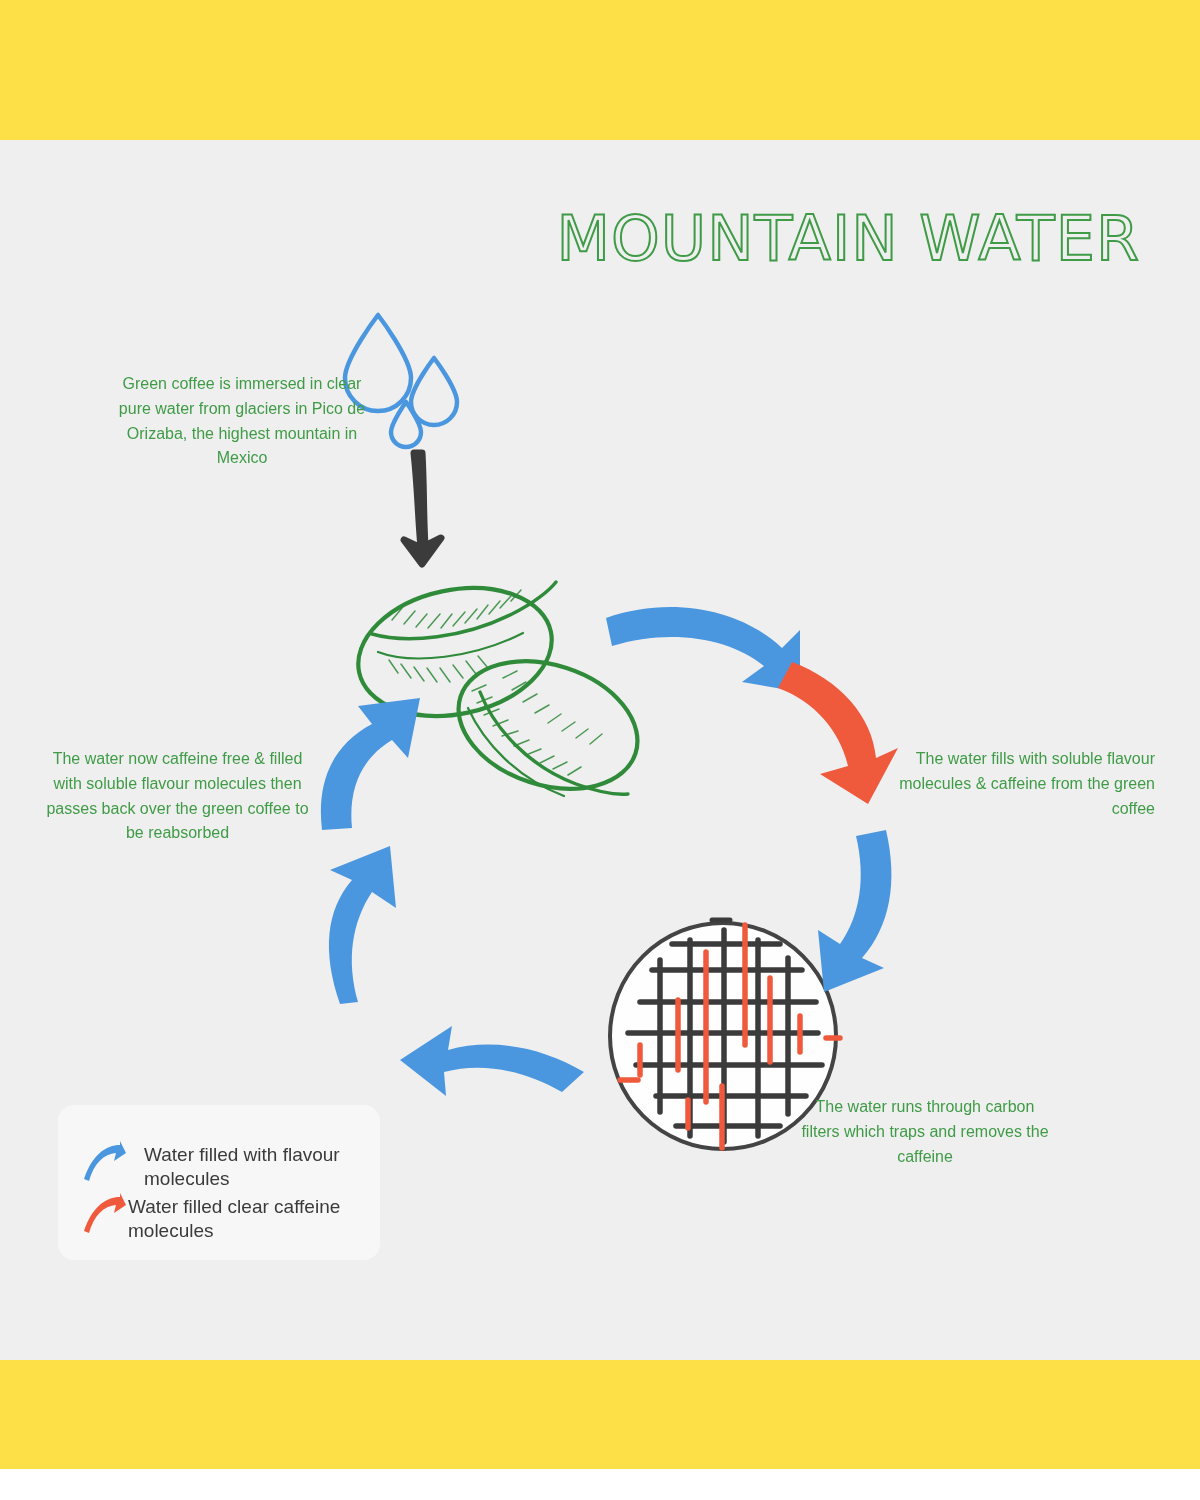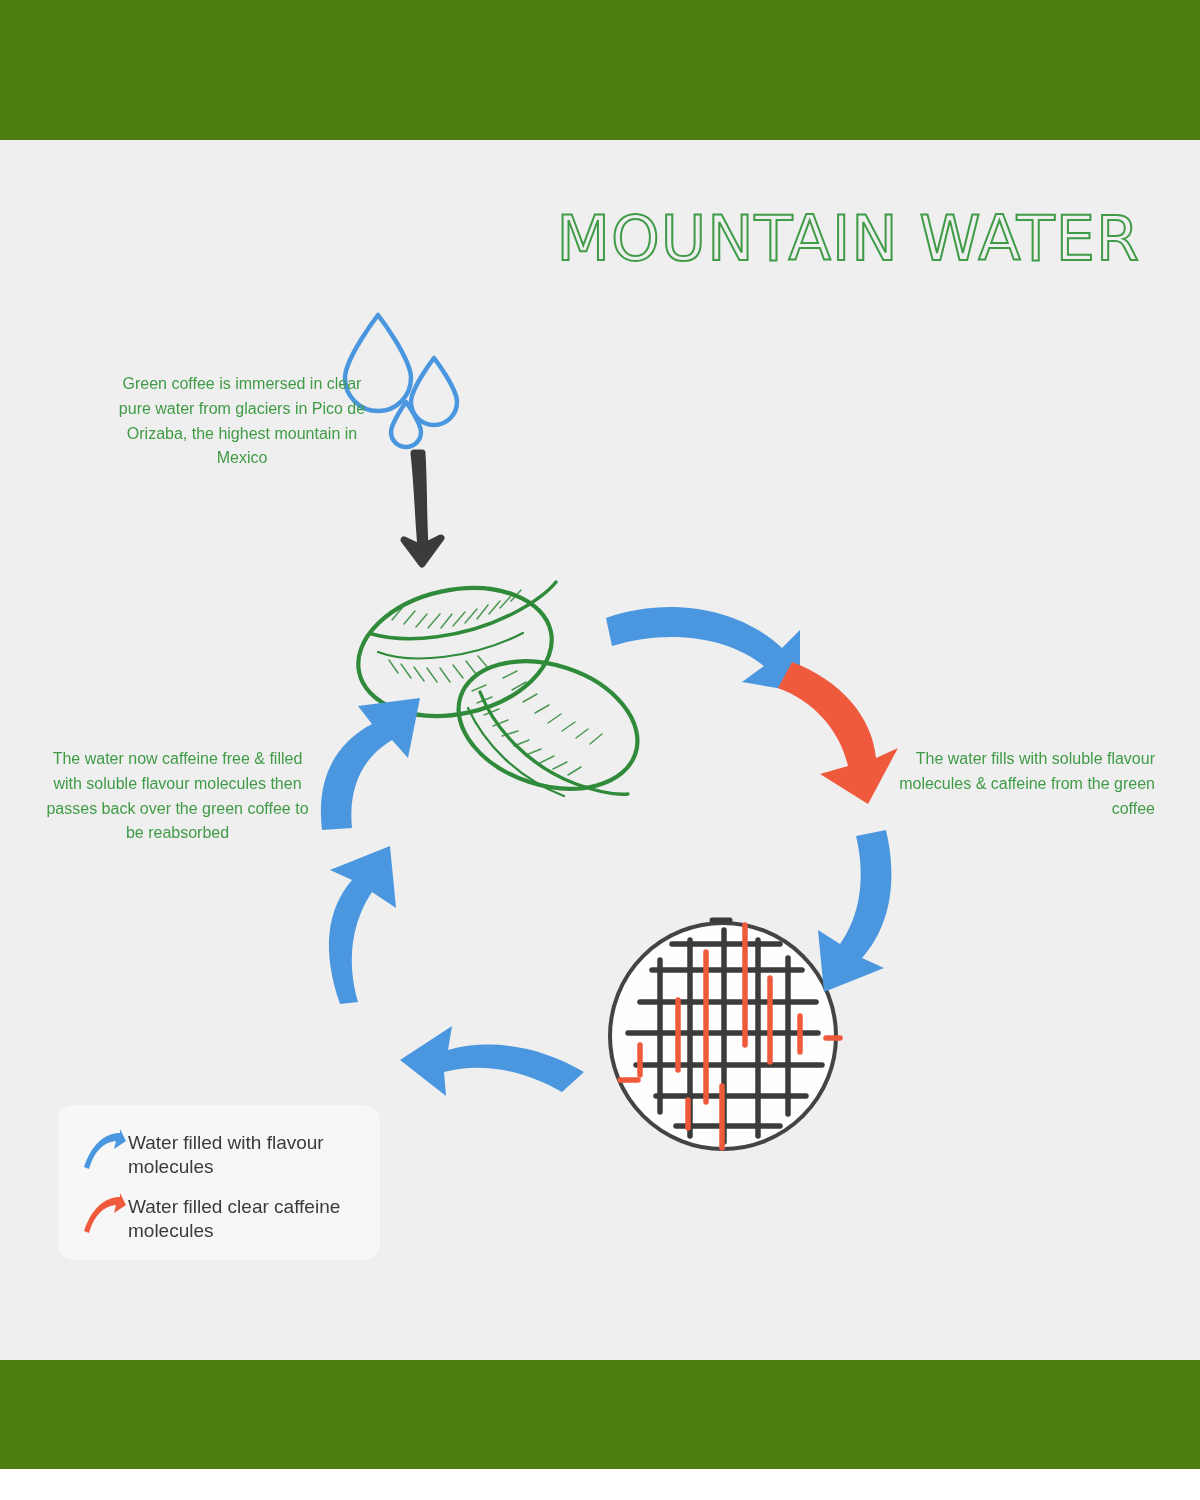--- a/index.html
+++ b/index.html
@@ -10,21 +10,21 @@
   body {
     width: 1200px;
     height: 1500px;
     font-family: "Liberation Sans", sans-serif;
     overflow: hidden;
   }
   #canvas {
     position: relative;
     width: 1200px;
     height: 1469px;
-    background: #4d7c0f;
+    background: #fde047;
   }
   #infographic {
     position: absolute;
     left: 0;
     top: 140px;
     width: 1200px;
     height: 1220px;
     background: #efefef;
     overflow: hidden;
   }
@@ -89,21 +89,21 @@
     background: #f7f7f7;
     border-radius: 16px;
   }
   .legend-row {
     position: absolute;
     left: 18px;
     width: 292px;
     display: flex;
     align-items: flex-start;
   }
-  .legend-row.r1 { top: 22px; }
+  .legend-row.r1 { top: 34px; gap: 16px; }
   .legend-row.r2 { top: 86px; }
   .legend-icon {
     width: 52px;
     flex: 0 0 52px;
     height: 46px;
   }
   .legend-label {
     font-size: 19px;
     line-height: 1.28;
     color: #3b3b3b;
@@ -253,20 +253,21 @@
       <g>
         <path d="M322 690 C316 640 334 604 372 584 L358 566 L420 558 L408 618 L392 600 C362 618 348 648 352 688 Z" fill="#4a97e0"></path>
       </g>
 
     </svg>
 
     <div class="caption" id="caption-immersed">Green coffee is immersed in clear pure water from glaciers in Pico de Orizaba, the highest mountain in Mexico</div>
 
     <div class="caption" id="caption-fills">The water fills with soluble flavour molecules &amp; caffeine from the green coffee</div>
 
+    <div class="caption" id="caption-filters">The water runs through carbon filters which traps and removes the caffeine</div>
 
     <div class="caption" id="caption-reabsorbed">The water now caffeine free &amp; filled with soluble flavour molecules then passes back over the green coffee to be reabsorbed</div>
 
     <div id="legend">
 
       <div class="legend-row r1">
         <span class="legend-icon">
           <svg viewBox="0 0 52 46" width="52" height="46">
             <path d="M8 40 C16 16 30 6 44 6 L44 2 L50 14 L38 22 L40 14 C28 15 18 24 13 42 Z" fill="#4a97e0"></path>
           </svg>

